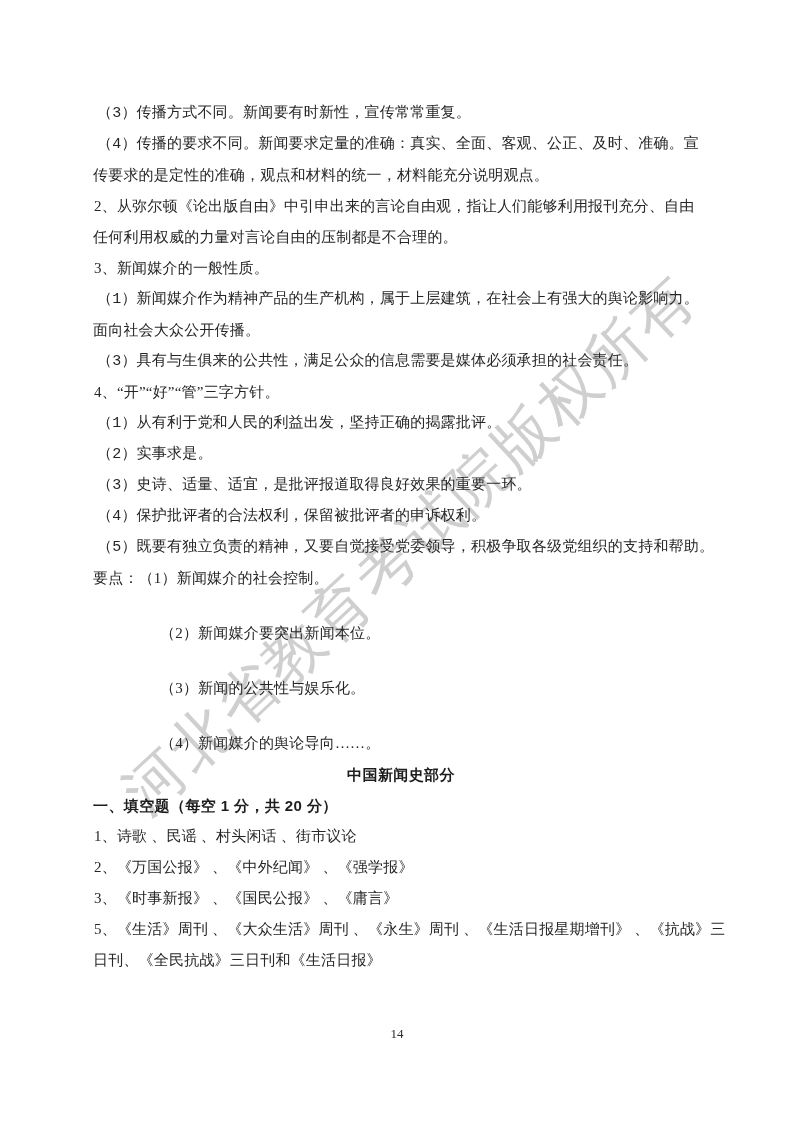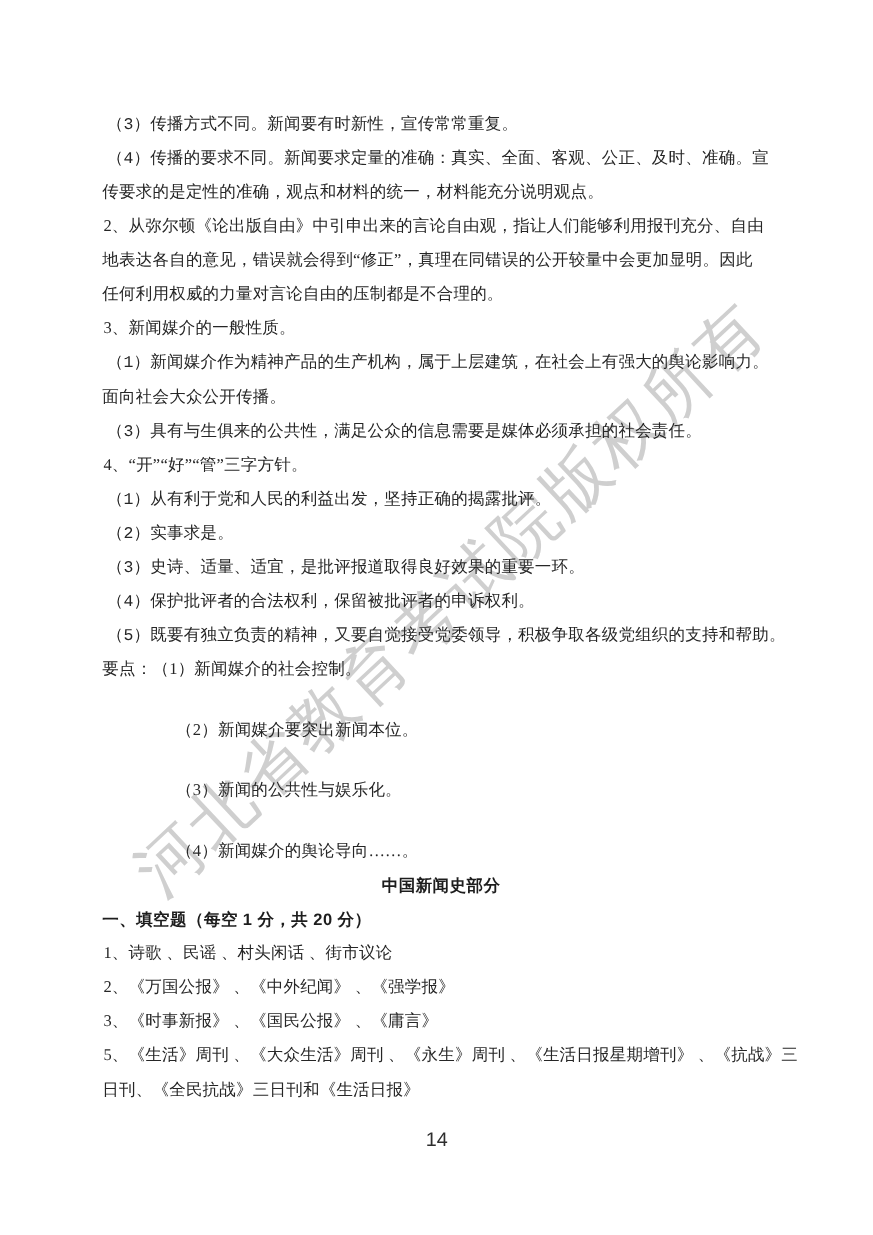--- a/index.html
+++ b/index.html
@@ -57,38 +57,37 @@
     font-weight: bold;
     color: #1d1d1d;
     letter-spacing: 0.4px;
   }
   .page-number {
     position: absolute;
     left: 0;
     right: 0;
     top: 1026px;
     text-align: center;
-    font-size: 18px;
+    font-size: 13px;
     color: #2e2e2e;
     z-index: 1;
-    font-family: Liberation Sans, sans-serif;
+    font-family: Liberation Serif, serif;
   }
 </style>
 </head>
 <body>
 
 <div class="page">
   <div class="watermark">河北省教育考试院版权所有</div>
 
   <div class="doc-body">
       <p class="line paren">（3）传播方式不同。新闻要有时新性，宣传常常重复。</p>
       <p class="line paren">（4）传播的要求不同。新闻要求定量的准确：真实、全面、客观、公正、及时、准确。宣</p>
       <p class="line">传要求的是定性的准确，观点和材料的统一，材料能充分说明观点。</p>
       <p class="line num">2、从弥尔顿《论出版自由》中引申出来的言论自由观，指让人们能够利用报刊充分、自由</p>
-      <p class="line">地表达各自的意见，错误就会得到“修正”，真理在同错误的公开较量中会更加显明。因此</p>
       <p class="line">任何利用权威的力量对言论自由的压制都是不合理的。</p>
       <p class="line num">3、新闻媒介的一般性质。</p>
       <p class="line paren">（1）新闻媒介作为精神产品的生产机构，属于上层建筑，在社会上有强大的舆论影响力。</p>
       <p class="line">面向社会大众公开传播。</p>
       <p class="line paren">（3）具有与生俱来的公共性，满足公众的信息需要是媒体必须承担的社会责任。</p>
       <p class="line num">4、“开”“好”“管”三字方针。</p>
       <p class="line paren">（1）从有利于党和人民的利益出发，坚持正确的揭露批评。</p>
       <p class="line paren">（2）实事求是。</p>
       <p class="line paren">（3）史诗、适量、适宜，是批评报道取得良好效果的重要一环。</p>
       <p class="line paren">（4）保护批评者的合法权利，保留被批评者的申诉权利。</p>

